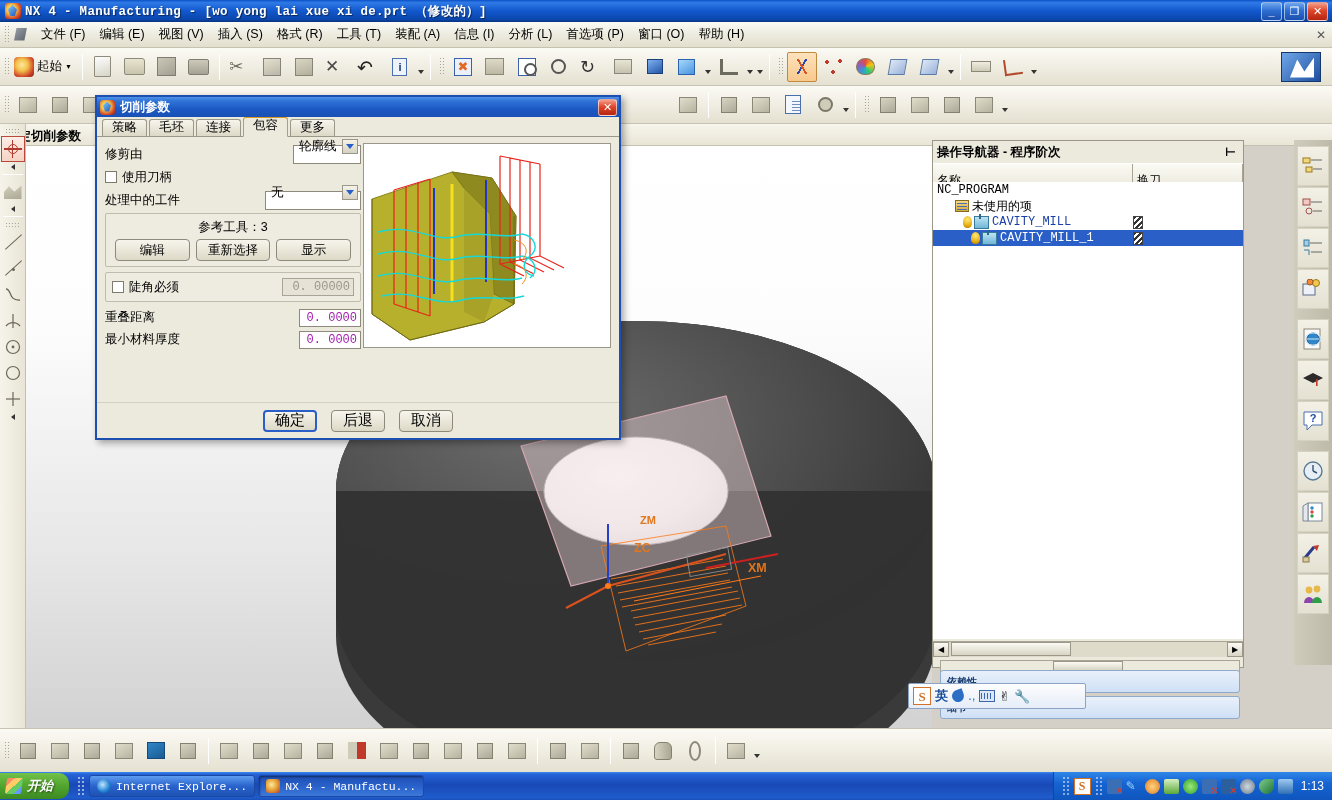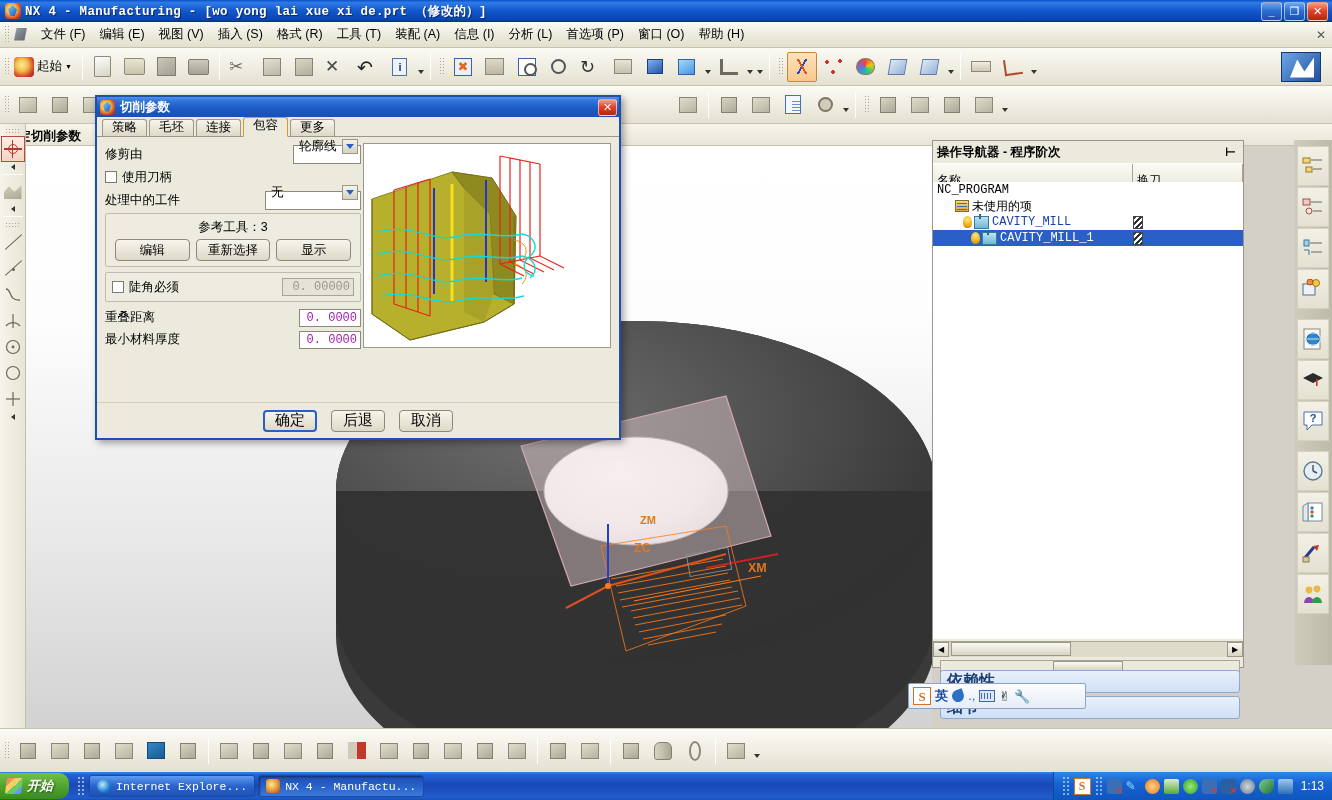--- a/index.html
+++ b/index.html
@@ -229,21 +229,21 @@
     border:1px solid #9b988a; cursor:pointer; }
   .nav-bottom { position:absolute; left:0; right:0; bottom:0; height:10px; background:#ece9dd; }
 
   
   #depbox {
     position:absolute; left:940px; top:670px; width:300px; height:52px;
   }
   .dep-row { height:23px; margin-bottom:3px;
     background:linear-gradient(180deg,#e9f0fb,#cfe0f5);
     border:1px solid #8fa9cd; border-radius:3px;
-    display:flex; align-items:center; padding:0 6px; font-size:16px; font-weight:bold; color:#1c3f72;}
+    display:flex; align-items:center; padding:0 6px; font-size:10px; font-weight:bold; color:#1c3f72;}
   #deptop-scroll { position:absolute; left:940px; top:660px; width:300px; height:12px;
     background:#ece9dd; border:1px solid #a8a596; display:flex; align-items:center; }
 
   
   #imebar {
     position:absolute; left:908px; top:683px; width:178px; height:26px;
     background:linear-gradient(180deg,#fdfdfd,#e5edf8); border:1px solid #8ba3c4;
     display:flex; align-items:center; gap:4px; padding:0 4px; border-radius:2px;
   }
   .ime-s { width:18px;height:18px;background:#fff;border:1px solid #d1712a;

